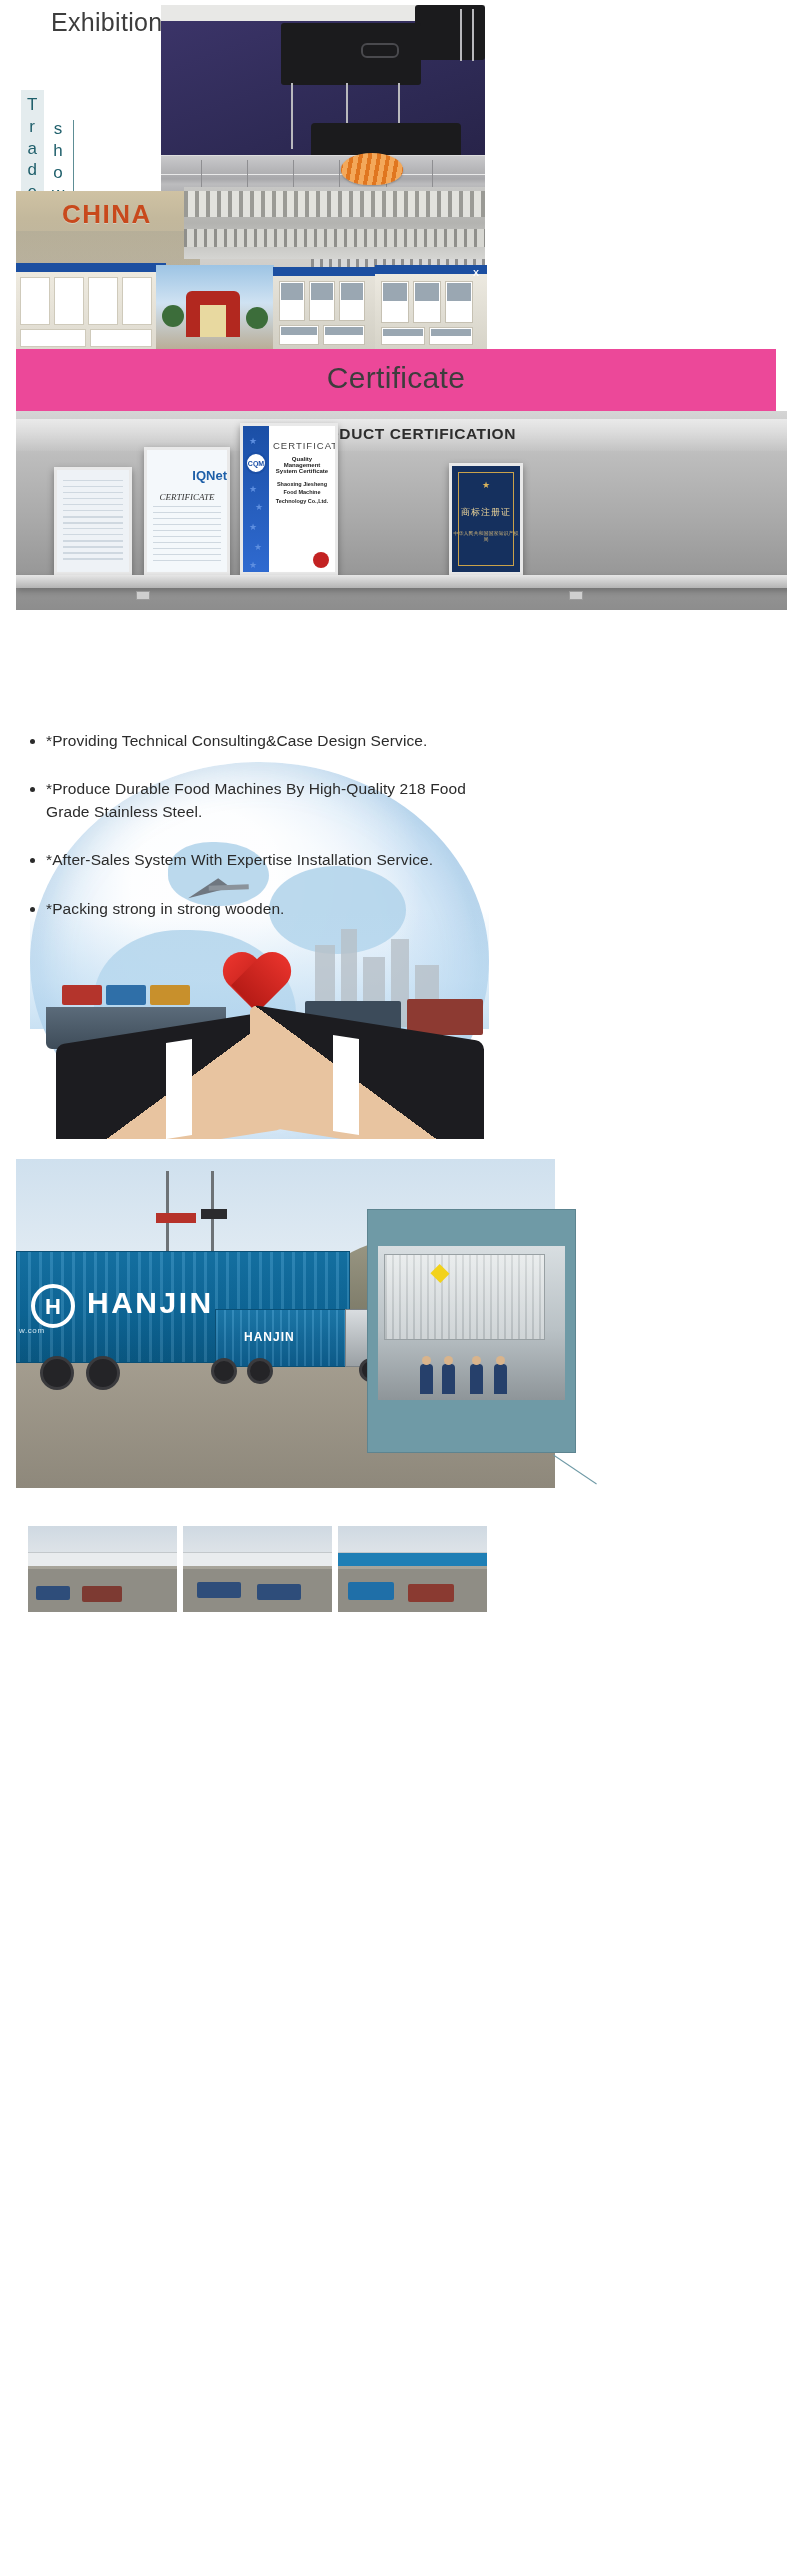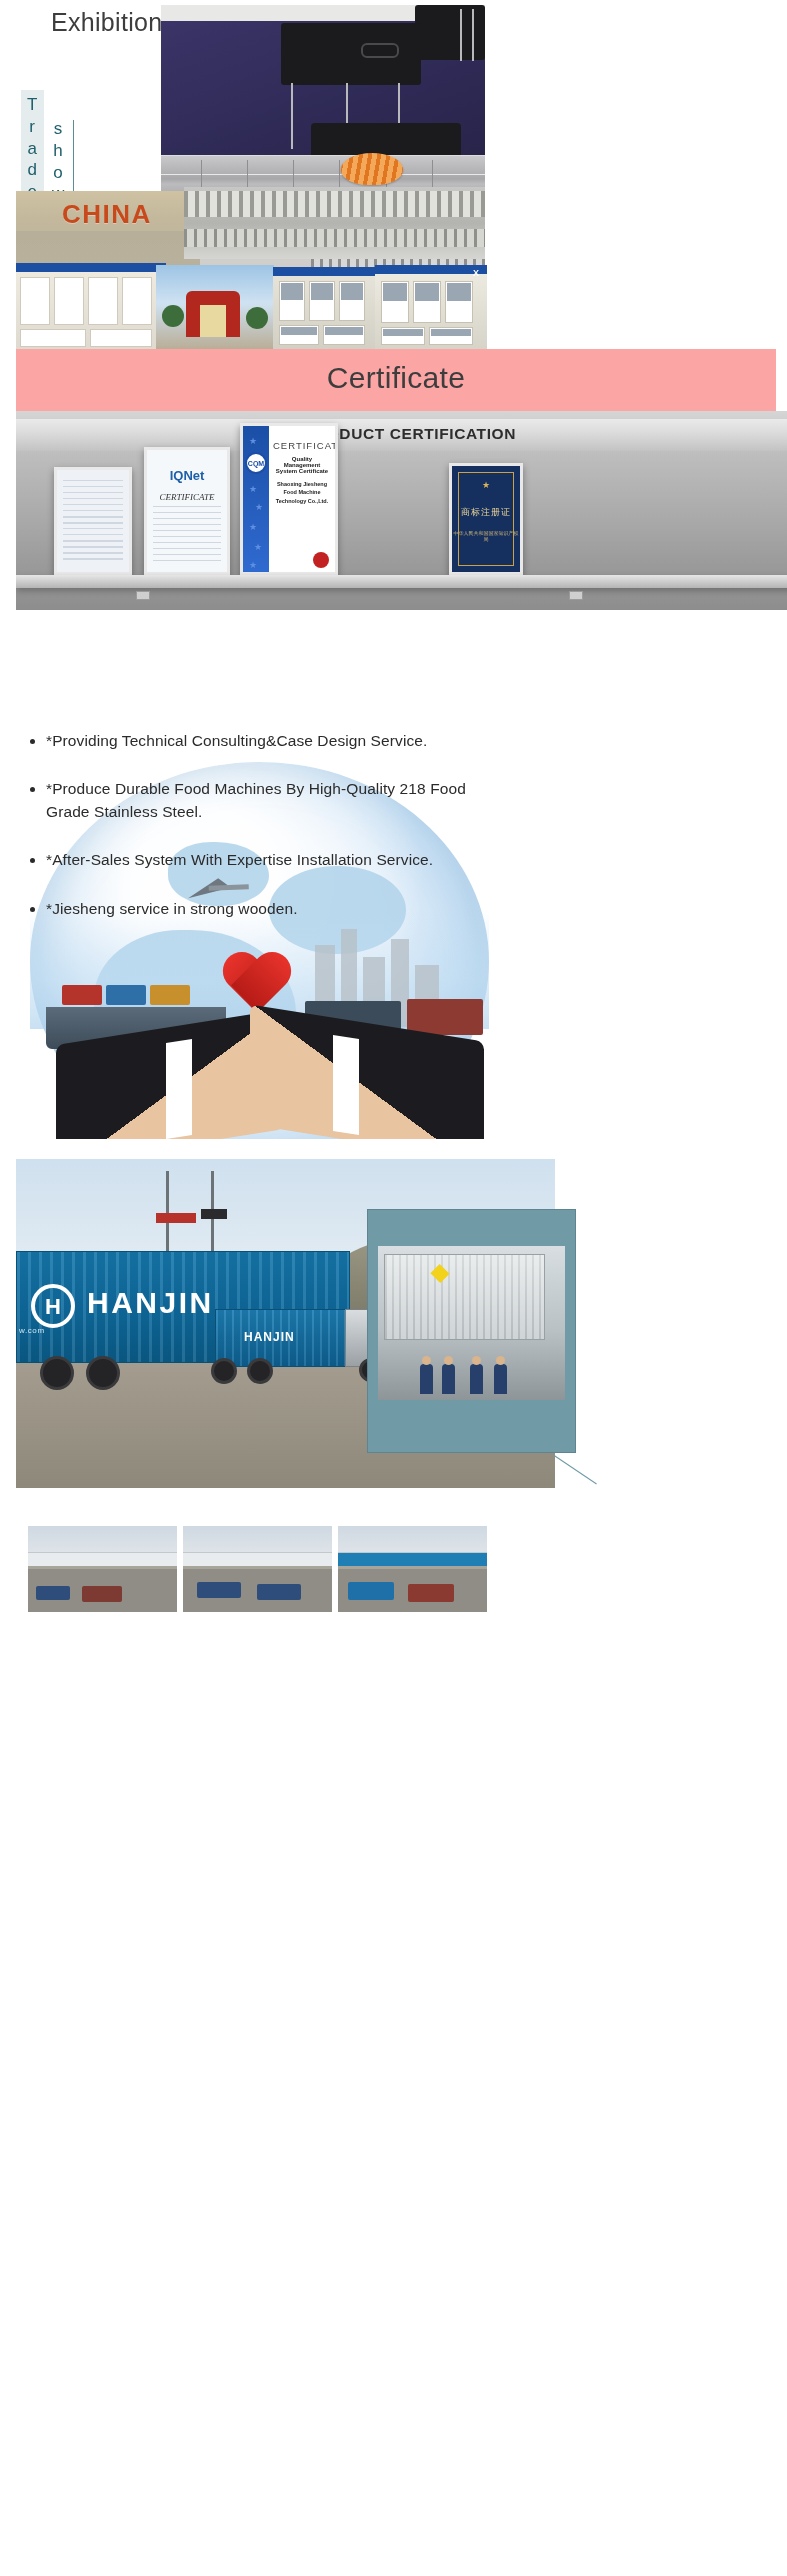--- a/index.html
+++ b/index.html
@@ -114,21 +114,21 @@
     background:linear-gradient(180deg,#e8e5dc 0%,#d2cfc4 100%);}
   .coll-r2{left:359px; top:265px; width:112px; height:84px;
     background:linear-gradient(180deg,#efece3 0%,#d6d3c8 100%);}
   .mini-poster{position:absolute;background:#fff;border:1px solid #c6c1b3;}
   .mini-poster i{position:absolute;left:1px;right:1px;top:1px;height:45%;
     background:#9aa7b2;display:block;}
   .blue-strip{position:absolute;left:0;right:0;top:0;height:9px;background:#1c4fa1;}
   .x-mark{position:absolute;right:8px;top:3px;color:#fff;font-size:9px;font-weight:700;}
 
   
-  .sec-cert { position: relative; width: 760px; background:#fca5a5; }
+  .sec-cert { position: relative; width: 760px; background:#ec4899; }
   .cert-title{
     text-align:center; font-size:30px; color:#3d3d3d; font-weight:400;
     padding: 12px 0 16px 0; letter-spacing:0.3px;
   }
   .cert-board{
     position:relative; width:788px; height:199px; overflow:hidden;
     background: linear-gradient(180deg,#d5d5d5 0%,#bdbdbd 22%,#a9a9a9 55%,#9a9a9a 78%,#8d8d8d 100%);
   }
   .cert-head{
     position:absolute; left:0; right:0; top:14px; text-align:center;
@@ -148,21 +148,21 @@
     border:1px solid #9b9b9b;}
   .frame{
     position:absolute; bottom:35px; background:#fff;
     border:3px solid #e9e9e9; box-shadow:0 3px 7px rgba(0,0,0,.35);
     overflow:hidden;
   }
   .doc-lines{position:absolute;left:8%;right:8%;top:10%;bottom:8%;
     background:repeating-linear-gradient(180deg,#cfd8e0 0 1.5px,transparent 1.5px 6px);}
   .f1{ left:38px; width:78px; height:108px; background:#eef2f6;}
   .f2{ left:128px; width:86px; height:128px; background:#f4f8fb;}
-  .f2 .iq{position:absolute;left:0;right:0;top:18px;text-align:center;
+  .f2 .iq{position:absolute;left:0;right:0;top:18px;text-align:right;
     font-size:13px;font-weight:700;color:#1d5fa8;font-family:"Liberation Sans",sans-serif;}
   .f2 .cw{position:absolute;left:0;right:0;top:42px;text-align:center;
     font-size:9px;font-style:italic;color:#333;font-family:"Liberation Serif",serif;}
   .f3{ left:224px; width:98px; height:152px; background:#fff;}
   .f3 .blueband{position:absolute;left:0;top:0;width:26px;height:100%;
     background:linear-gradient(180deg,#1b4fa6,#2f6ad0);}
   .f3 .star{position:absolute;color:#5e8fe0;font-size:9px;left:6px;}
   .f3 .cqm{position:absolute;left:2px;top:26px;width:22px;height:22px;border-radius:50%;
     background:#fff;border:2px solid #1b4fa6;color:#1b4fa6;font-size:7px;font-weight:700;
     text-align:center;line-height:20px;}
@@ -499,21 +499,21 @@
     <div class="heart"></div>
     <div class="hand-l"></div>
     <div class="hand-r"></div>
     <div class="cuff" style="left:150px;top:431px;width:26px;height:96px;transform:skewY(-9deg);"></div>
     <div class="cuff" style="left:317px;top:427px;width:26px;height:96px;transform:skewY(9deg);"></div>
 
     <ul class="svc-list">
       <li class="svc-item">*Providing Technical Consulting&amp;Case Design Service.</li>
       <li class="svc-item">*Produce Durable Food Machines By High-Quality 218 Food Grade Stainless Steel.</li>
       <li class="svc-item">*After-Sales System With Expertise Installation Service.</li>
-      <li class="svc-item">*Jiesheng service in strong wooden.</li>
+      <li class="svc-item">*Packing strong in strong wooden.</li>
     </ul>
   </section>
 
   <section class="sec-ship">
 
     <div class="ship-photo">
       <div class="sp-sky"></div>
       <div class="sp-hill"></div>
       <div class="sp-ground"></div>
 

